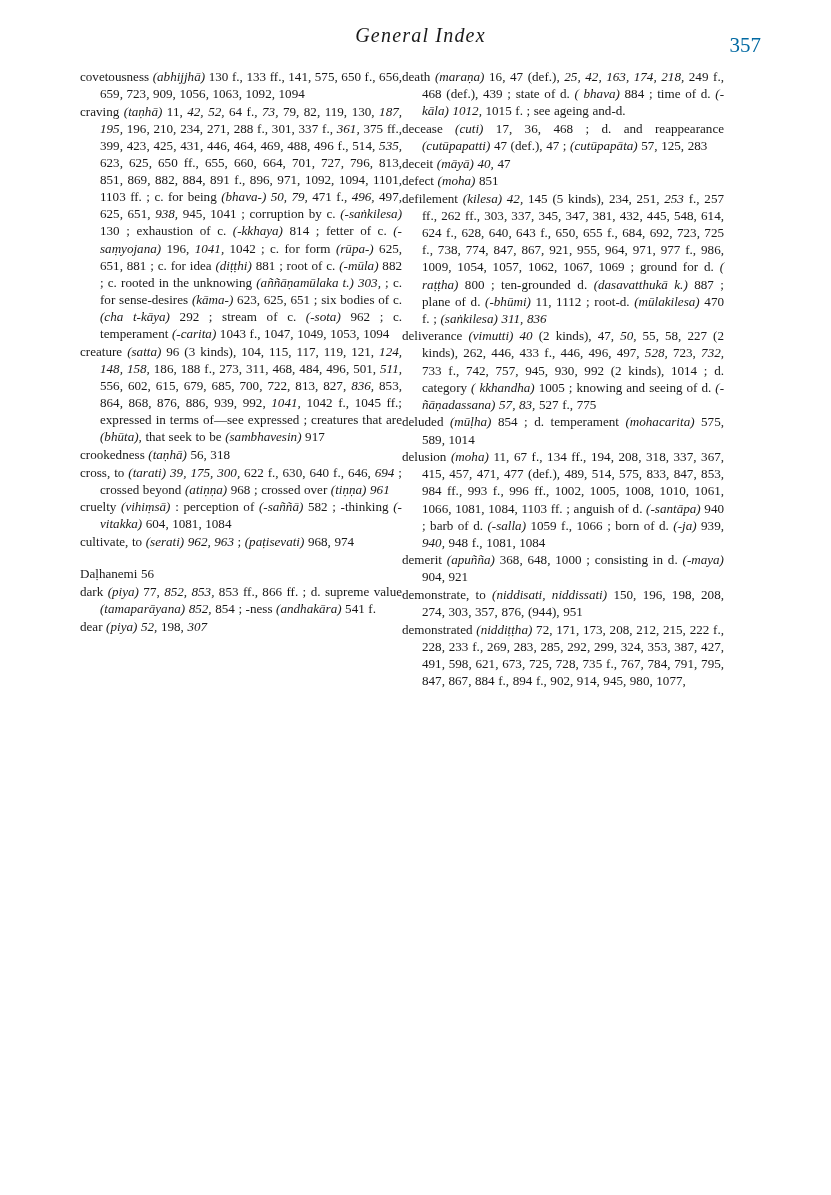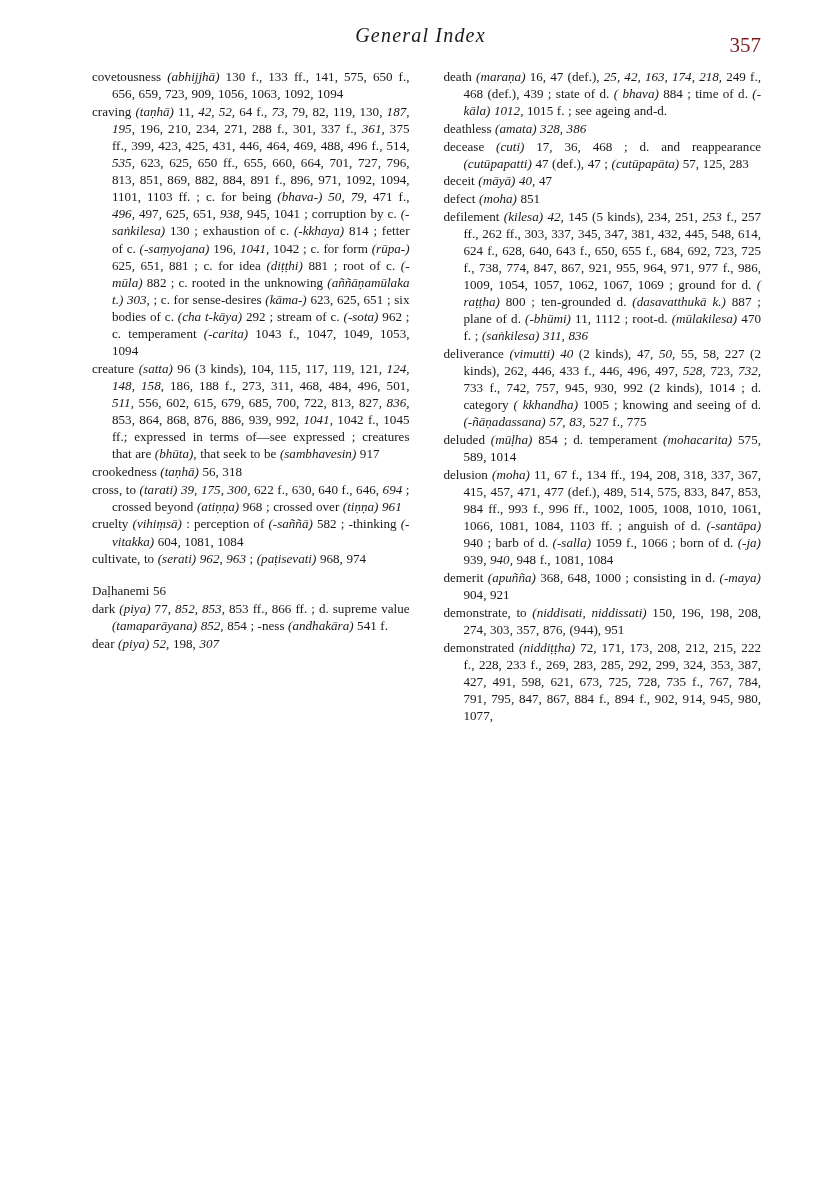--- a/index.html
+++ b/index.html
@@ -36,27 +36,25 @@
     font-size: 20px;
     letter-spacing: 1.2px;
     color: #1b1b1b;
     font-weight: 400;
   }
   .header-page-number {
     position: absolute;
     right: 0;
     bottom: 0;
     font-size: 21px;
-    color: #7f1d1d;
+    color: #0369a1;
   }
   .columns {
     display: flex;
-    gap: 34px;
     height: 1090px;
-    margin-left: 12px;
   }
   .column {
     width: 322px;
     font-size: 13.1px;
     line-height: 17.1px;
     text-align: justify;
     text-justify: inter-word;
     -webkit-hyphens: none;
     hyphens: none;
   }
@@ -95,21 +93,20 @@
         <p class="entry">crookedness <span class="it">(taṇhā)</span> 56, 318</p>
         <p class="entry">cross, to <span class="it">(tarati) 39, 175, 300,</span> 622 f., 630, 640 f., 646, <span class="it">694</span> ; crossed beyond <span class="it">(atiṇṇa)</span> 968 ; crossed over <span class="it">(tiṇṇa) 961</span></p>
         <p class="entry">cruelty <span class="it">(vihiṃsā)</span> : perception of <span class="it">(-saññā)</span> 582 ; -thinking <span class="it">(-vitakka)</span> 604, 1081, 1084</p>
         <p class="entry">cultivate, to <span class="it">(serati) 962, 963</span> ; <span class="it">(paṭisevati)</span> 968, 974</p>
         <p class="entry gap-before">Daḷhanemi 56</p>
         <p class="entry">dark <span class="it">(piya)</span> 77, <span class="it">852, 853,</span> 853 ff., 866 ff. ; d. supreme value <span class="it">(tamaparāyana) 852,</span> 854 ; -ness <span class="it">(andhakāra)</span> 541 f.</p>
         <p class="entry">dear <span class="it">(piya) 52,</span> 198, <span class="it">307</span></p>
       </div>
     <div class="column" id="col-right">
         <p class="entry">death <span class="it">(maraṇa)</span> 16, 47 (def.), <span class="it">25, 42, 163, 174, 218,</span> 249 f., 468 (def.), 439 ; state of d. <span class="it">( bhava)</span> 884 ; time of d. <span class="it">(-kāla) 1012,</span> 1015 f. ; see ageing and-d.</p>
-        <p class="entry">deathless <span class="it">(amata) 328, 386</span></p>
         <p class="entry">decease <span class="it">(cuti)</span> 17, 36, 468 ; d. and reappearance <span class="it">(cutūpapatti)</span> 47 (def.), 47 ; <span class="it">(cutūpapāta)</span> 57, 125, 283</p>
         <p class="entry">deceit <span class="it">(māyā) 40,</span> 47</p>
         <p class="entry">defect <span class="it">(moha)</span> 851</p>
         <p class="entry">defilement <span class="it">(kilesa) 42,</span> 145 (5 kinds), 234, 251, <span class="it">253</span> f., 257 ff., 262 ff., 303, 337, 345, 347, 381, 432, 445, 548, 614, 624 f., 628, 640, 643 f., 650, 655 f., 684, 692, 723, 725 f., 738, 774, 847, 867, 921, 955, 964, 971, 977 f., 986, 1009, 1054, 1057, 1062, 1067, 1069 ; ground for d. <span class="it">( raṭṭha)</span> 800 ; ten-grounded d. <span class="it">(dasavatthukā k.)</span> 887 ; plane of d. <span class="it">(-bhūmi)</span> 11, 1112 ; root-d. <span class="it">(mūlakilesa)</span> 470 f. ; <span class="it">(saṅkilesa) 311, 836</span></p>
         <p class="entry">deliverance <span class="it">(vimutti) 40</span> (2 kinds), 47, <span class="it">50,</span> 55, 58, 227 (2 kinds), 262, 446, 433 f., 446, 496, 497, <span class="it">528,</span> 723, <span class="it">732,</span> 733 f., 742, 757, 945, 930, 992 (2 kinds), 1014 ; d. category <span class="it">( kkhandha)</span> 1005 ; knowing and seeing of d. <span class="it">(-ñāṇadassana) 57, 83,</span> 527 f., 775</p>
         <p class="entry">deluded <span class="it">(mūḷha)</span> 854 ; d. temperament <span class="it">(mohacarita)</span> 575, 589, 1014</p>
         <p class="entry">delusion <span class="it">(moha)</span> 11, 67 f., 134 ff., 194, 208, 318, 337, 367, 415, 457, 471, 477 (def.), 489, 514, 575, 833, 847, 853, 984 ff., 993 f., 996 ff., 1002, 1005, 1008, 1010, 1061, 1066, 1081, 1084, 1103 ff. ; anguish of d. <span class="it">(-santāpa)</span> 940 ; barb of d. <span class="it">(-salla)</span> 1059 f., 1066 ; born of d. <span class="it">(-ja)</span> 939, <span class="it">940,</span> 948 f., 1081, 1084</p>
         <p class="entry">demerit <span class="it">(apuñña)</span> 368, 648, 1000 ; consisting in d. <span class="it">(-maya)</span> 904, 921</p>
         <p class="entry">demonstrate, to <span class="it">(niddisati, niddissati)</span> 150, 196, 198, 208, 274, 303, 357, 876, (944), 951</p>
         <p class="entry">demonstrated <span class="it">(niddiṭṭha)</span> 72, 171, 173, 208, 212, 215, 222 f., 228, 233 f., 269, 283, 285, 292, 299, 324, 353, 387, 427, 491, 598, 621, 673, 725, 728, 735 f., 767, 784, 791, 795, 847, 867, 884 f., 894 f., 902, 914, 945, 980, 1077,</p>

